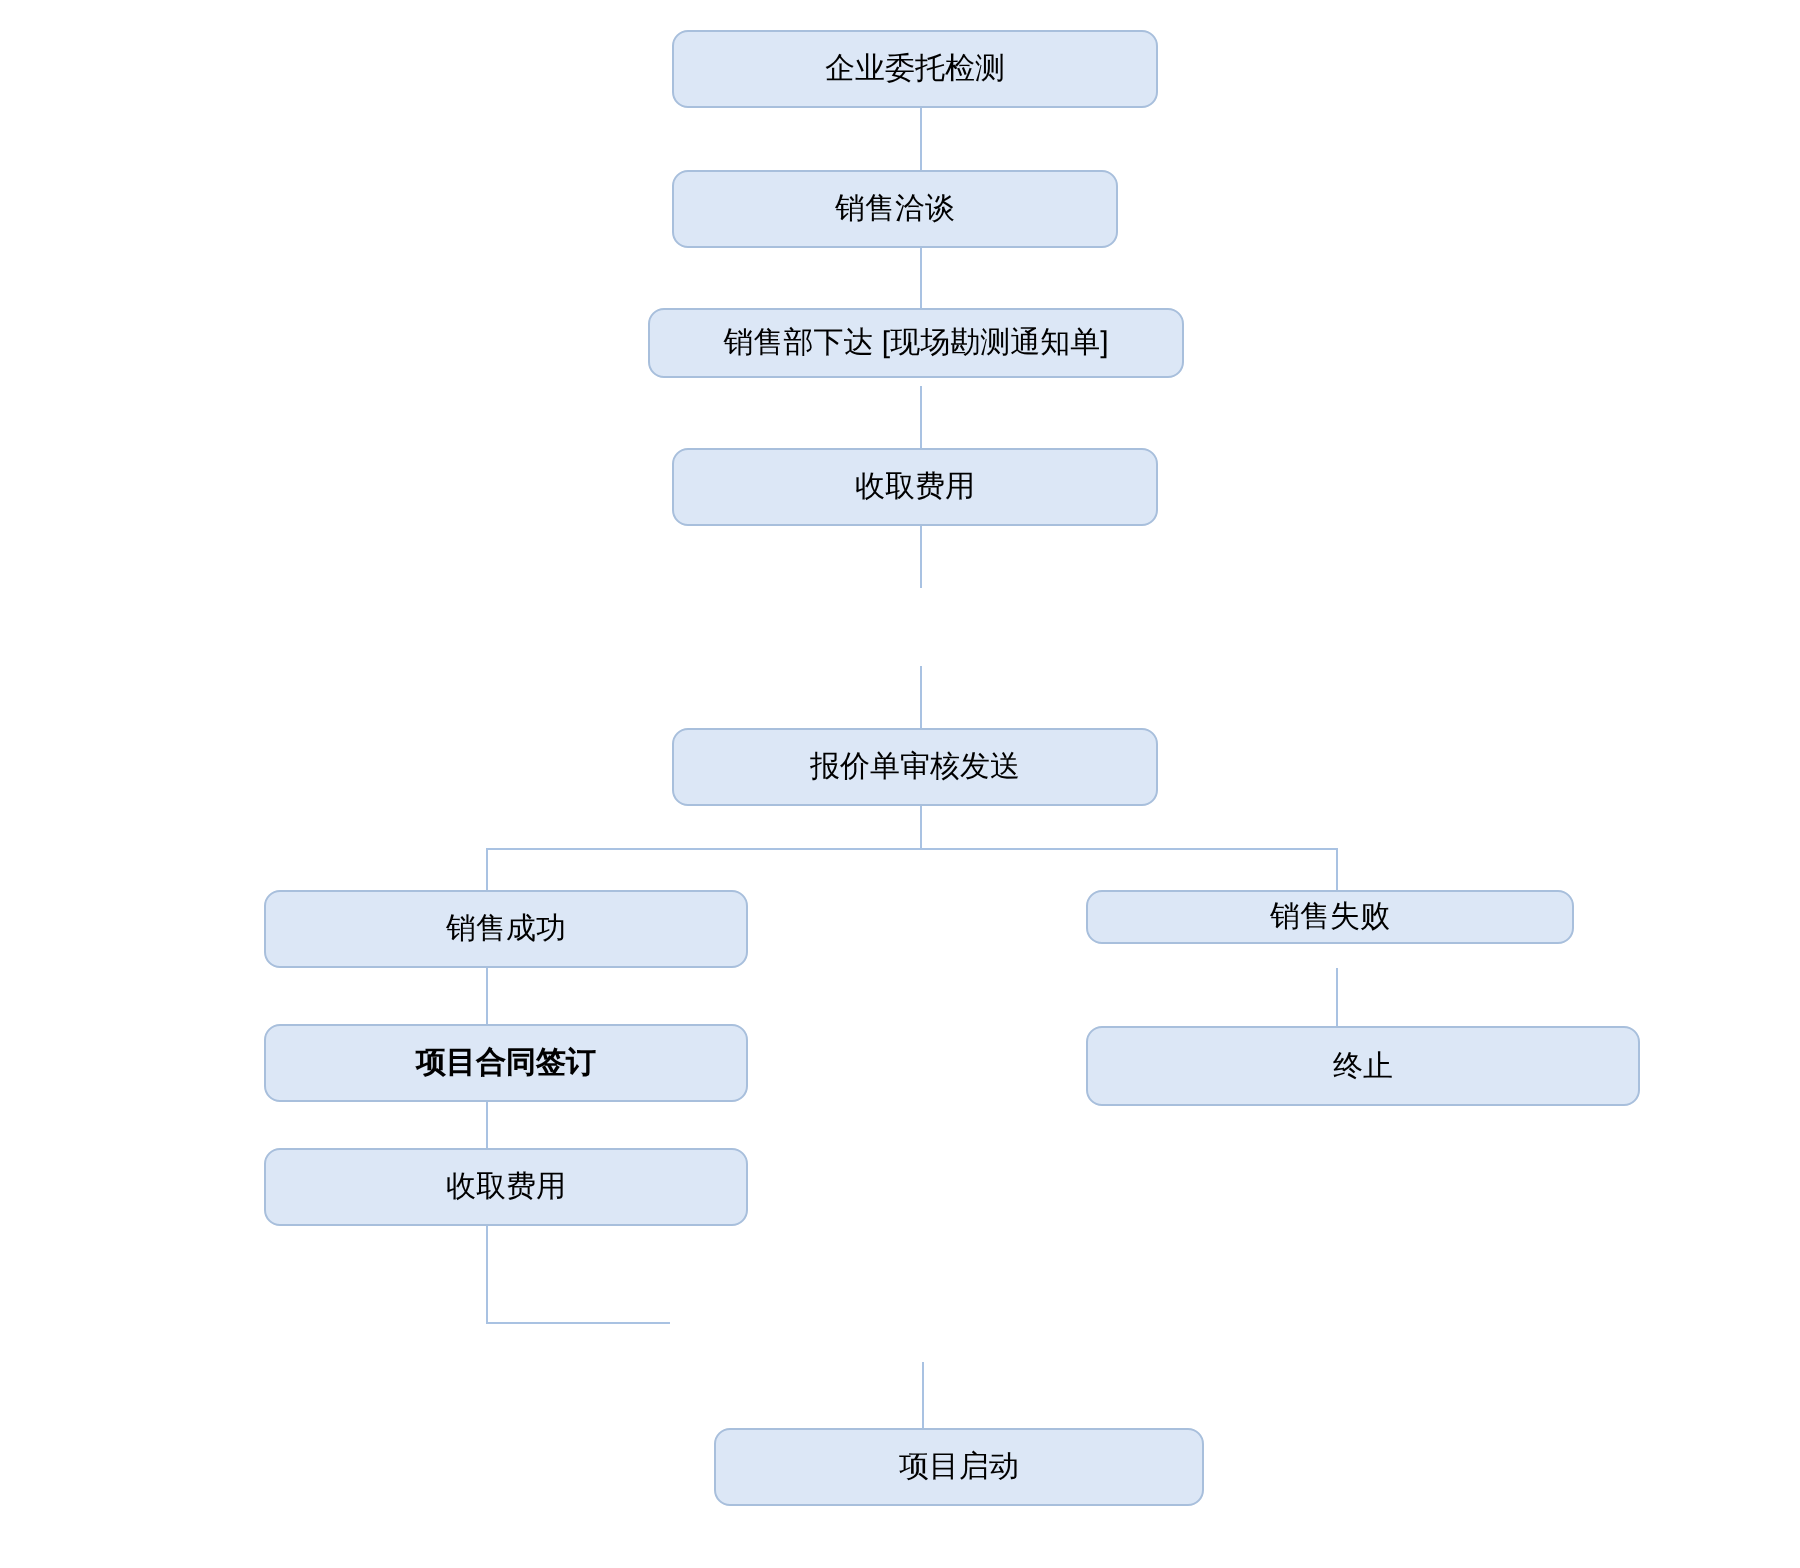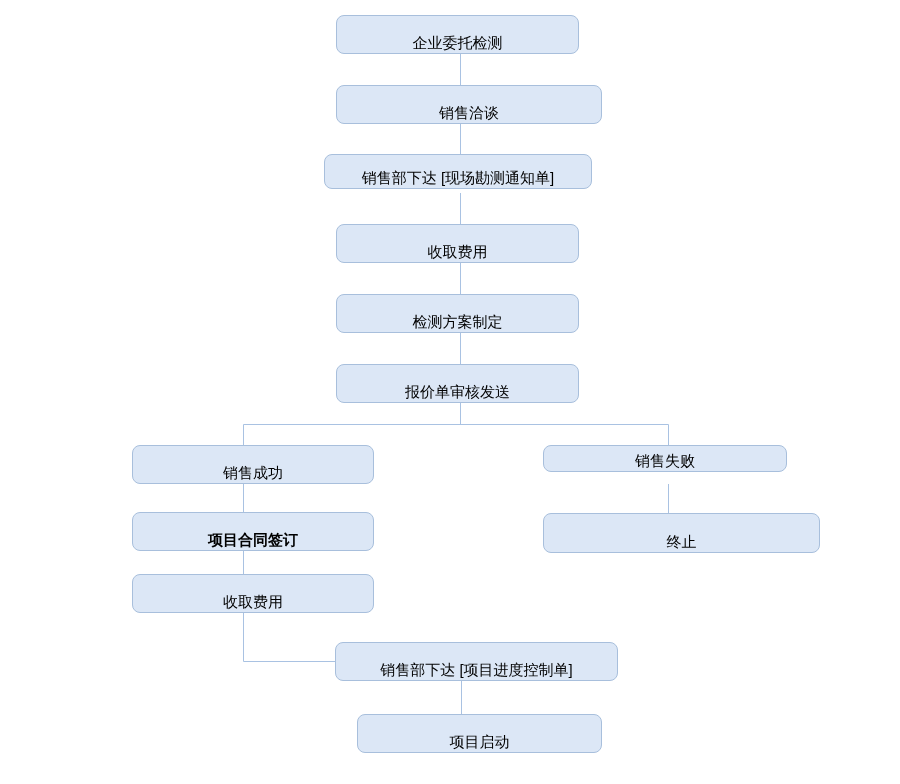--- a/index.html
+++ b/index.html
@@ -22,21 +22,21 @@
     stroke: #a9c2e2;
     stroke-width: 1;
   }
   .node {
     position: absolute;
     box-sizing: border-box;
     background: #dce7f6;
     border: 1px solid #a8bfdc;
     border-radius: 8px;
     display: flex;
-    align-items: flex-end;
+    align-items: center;
     justify-content: center;
     font-size: 15px;
     color: #000000;
     white-space: nowrap;
   }
 </style>
 </head>
 <body>
 
 <div class="canvas">
@@ -53,35 +53,32 @@
     <path d="M668.5 484 V513"></path>
     <path d="M243.5 551 V574"></path>
     <path d="M243.5 613 V661.5 H335"></path>
     <path d="M461.5 681 V714"></path>
   </svg>
 
   <div class="node" style="left:336px; top:15px;  width:243px; height:39px;">
     <span>企业委托检测</span>
   </div>
 
-  <div class="node" style="left:336px; top:85px;  width:266px; height:39px;">
+  <div class="node" style="left:336px; top:85px;  width:223px; height:39px;">
     <span>销售洽谈</span>
   </div>
 
   <div class="node" style="left:324px; top:154px; width:268px; height:35px;">
     <span>销售部下达 [现场勘测通知单]</span>
   </div>
 
   <div class="node" style="left:336px; top:224px; width:243px; height:39px;">
     <span>收取费用</span>
   </div>
 
-  <div class="node" style="left:336px; top:294px; width:243px; height:39px;">
-    <span>检测方案制定</span>
-  </div>
 
   <div class="node" style="left:336px; top:364px; width:243px; height:39px;">
     <span>报价单审核发送</span>
   </div>
 
   <div class="node" style="left:132px; top:445px; width:242px; height:39px;">
     <span>销售成功</span>
   </div>
 
   <div class="node" style="left:543px; top:445px; width:244px; height:27px;">
@@ -93,21 +90,18 @@
   </div>
 
   <div class="node" style="left:543px; top:513px; width:277px; height:40px;">
     <span>终止</span>
   </div>
 
   <div class="node" style="left:132px; top:574px; width:242px; height:39px;">
     <span>收取费用</span>
   </div>
 
-  <div class="node" style="left:335px; top:642px; width:283px; height:39px;">
-    <span>销售部下达 [项目进度控制单]</span>
-  </div>
 
   <div class="node" style="left:357px; top:714px; width:245px; height:39px;">
     <span>项目启动</span>
   </div>
 
 </div>
 
 </body></html>

